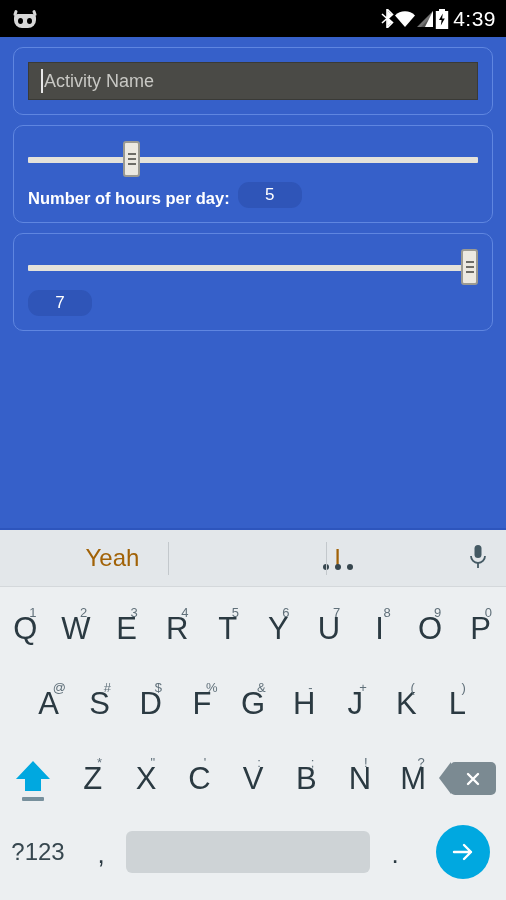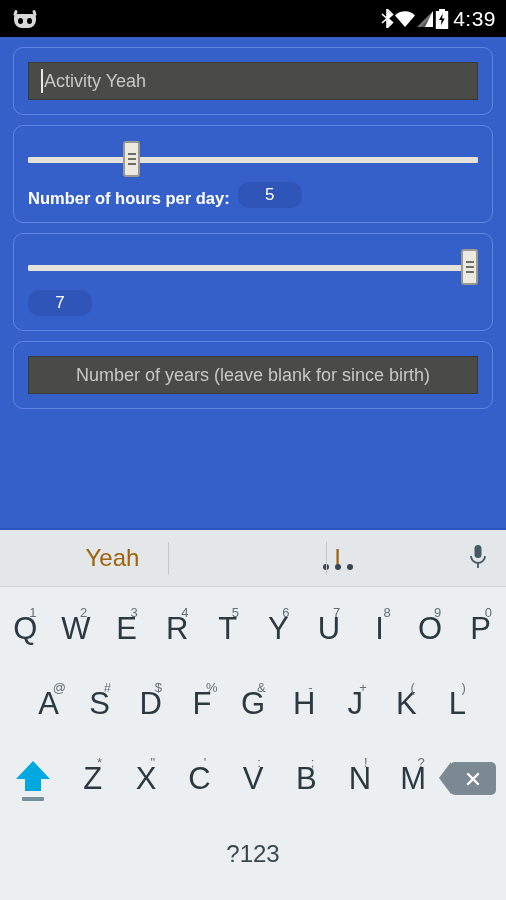--- a/index.html
+++ b/index.html
@@ -143,21 +143,21 @@
     width:46px; height:33px; background:#7b8a92;
     border-radius:5px; position:relative;
     display:flex; align-items:center; justify-content:center;
   }
   .back-key-box::before {
     content:""; position:absolute; left:-11px; top:0;
     border-top:16.5px solid transparent; border-bottom:16.5px solid transparent;
     border-right:12px solid #7b8a92;
   }
 
-  .krow.r4 { height:72px;flex-direction:column; }
+  .krow.r4 { height:72px; }
   .key.sym { flex:0 0 76px; font-size:24px; color:#37474f; }
   .key.comma, .key.period { flex:0 0 50px; font-size:26px; align-items:flex-end; padding-bottom:18px; }
   .key.space { flex:1; }
   .spacebar {
     width:100%; max-width:280px; height:42px; background:#ced3d6; border-radius:6px;
   }
   .key.enter { flex:0 0 86px; }
   .enter-circle {
     width:54px; height:54px; border-radius:50%; background:#00a8e0;
     display:flex; align-items:center; justify-content:center;
@@ -194,21 +194,21 @@
     </svg>
     <span class="clock">4:39</span>
   </div>
 </div>
 
 <div class="app">
 
   <div class="card">
     <div class="textfield">
       <span class="caret"></span>
-      <span>Activity Yeah</span>
+      <span>Activity Name</span>
     </div>
   </div>
 
   <div class="card slider-card">
     <div class="slider-wrap">
       <div class="slider-track"></div>
       <div class="thumb" id="hours-thumb" style="left: calc(22% - 3.74px);">
         <i></i>
           <i></i>
           <i></i>
@@ -227,25 +227,20 @@
         <i></i>
           <i></i>
           <i></i>
       </div>
     </div>
     <div class="slider-label-row">
       <span class="value-pill">7</span>
     </div>
   </div>
 
-  <div class="card">
-    <div class="textfield center">
-      <span>Number of years (leave blank for since birth)</span>
-    </div>
-  </div>
 
 </div>
 
 <div class="keyboard">
   <div class="kb-topline"></div>
 
   <div class="suggestions">
     <div class="sugg">Yeah</div>
     <div class="divider" style="left:33.3%"></div>
     <div class="sugg">I

